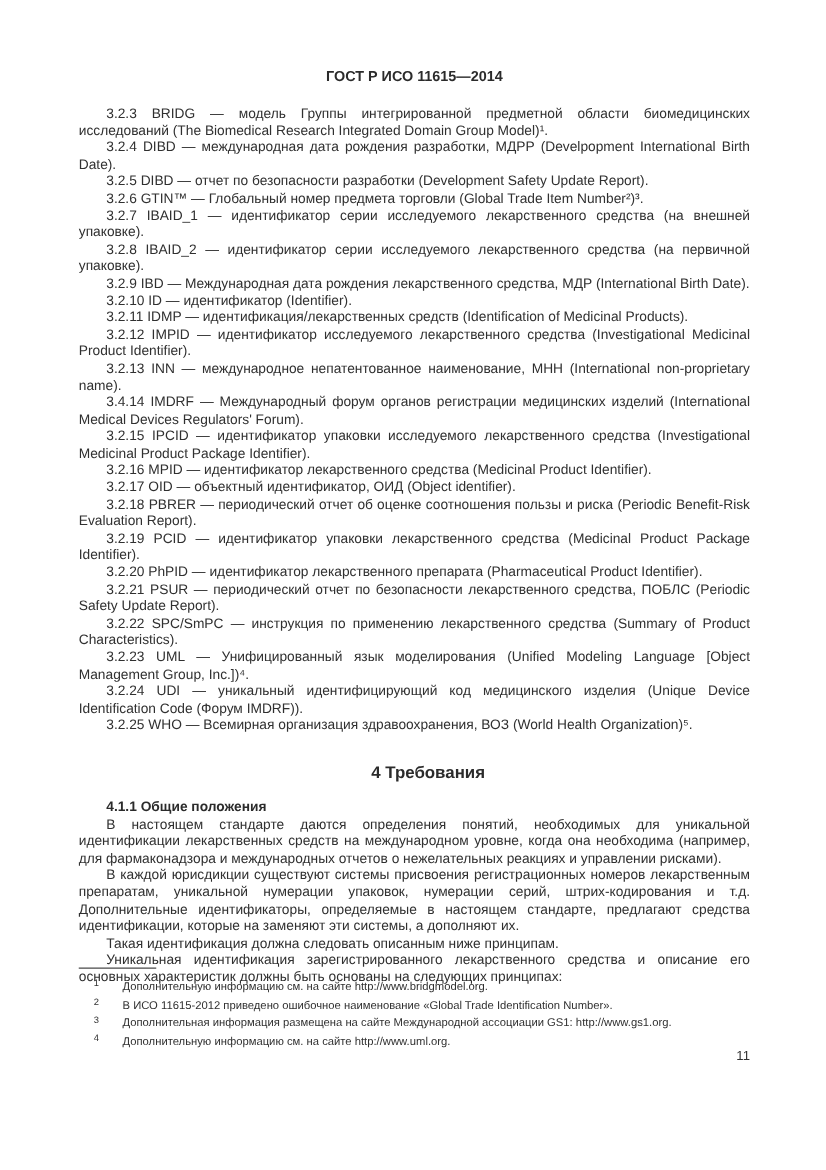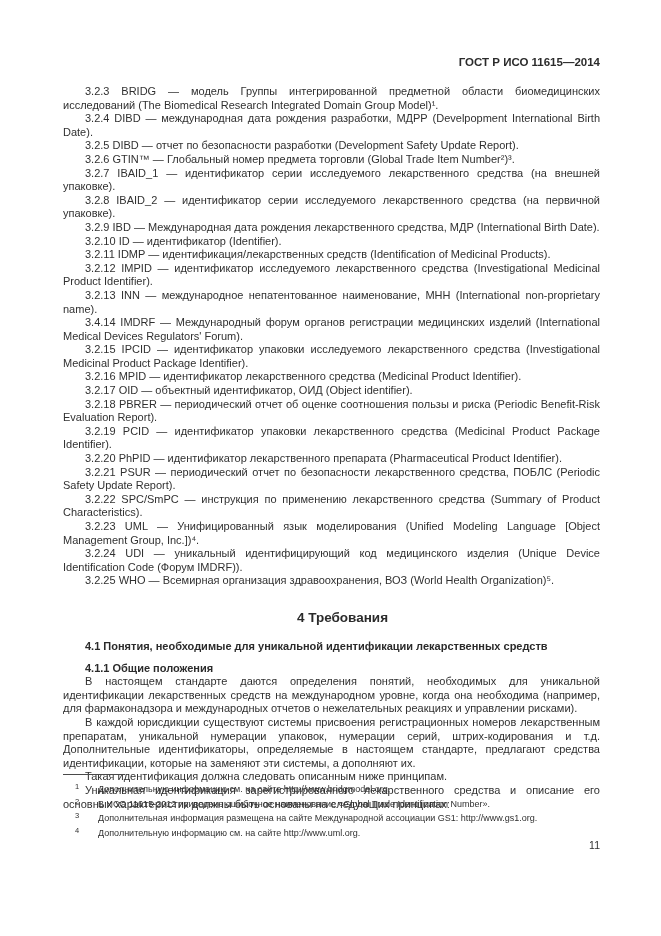--- a/index.html
+++ b/index.html
@@ -10,21 +10,21 @@
     background: #ffffff;
     font-family: "Liberation Sans", sans-serif;
     color: #303030;
     overflow: hidden;
   }
   .running-header {
     position: absolute;
     top: 56px;
     left: 63px;
     width: 537px;
-    text-align: right;
+    text-align: center;
     font-weight: 700;
     font-size: 11.5px;
     color: #2b2b2b;
   }
   .content {
     position: absolute;
     top: 85px;
     left: 63px;
     width: 537px;
   }
@@ -122,21 +122,20 @@
     <p class="def">3.2.18 PBRER — периодический отчет об оценке соотношения пользы и риска (Periodic Benefit-Risk Evaluation Report).</p>
     <p class="def">3.2.19 PCID — идентификатор упаковки лекарственного средства (Medicinal Product Package Identifier).</p>
     <p class="def">3.2.20 PhPID — идентификатор лекарственного препарата (Pharmaceutical Product Identifier).</p>
     <p class="def">3.2.21 PSUR — периодический отчет по безопасности лекарственного средства, ПОБЛС (Periodic Safety Update Report).</p>
     <p class="def">3.2.22 SPC/SmPC — инструкция по применению лекарственного средства (Summary of Product Characteristics).</p>
     <p class="def">3.2.23 UML — Унифицированный язык моделирования (Unified Modeling Language [Object Management Group, Inc.])⁴.</p>
     <p class="def">3.2.24 UDI — уникальный идентифицирующий код медицинского изделия (Unique Device Identification Code (Форум IMDRF)).</p>
     <p class="def">3.2.25 WHO — Всемирная организация здравоохранения, ВОЗ (World Health Organization)⁵.</p>
 
     <h1 class="h-sec">4 Требования</h1>
-    <h2 class="h-sub">4.1 Понятия, необходимые для уникальной идентификации лекарственных средств</h2>
     <h3 class="h-sub3">4.1.1 Общие положения</h3>
     <p class="body-p">В настоящем стандарте даются определения понятий, необходимых для уникальной идентификации лекарственных средств на международном уровне, когда она необходима (например, для фармаконадзора и международных отчетов о нежелательных реакциях и управлении рисками).</p>
     <p class="body-p">В каждой юрисдикции существуют системы присвоения регистрационных номеров лекарственным препаратам, уникальной нумерации упаковок, нумерации серий, штрих-кодирования и т.д. Дополнительные идентификаторы, определяемые в настоящем стандарте, предлагают средства идентификации, которые на заменяют эти системы, а дополняют их.</p>
     <p class="body-p">Такая идентификация должна следовать описанным ниже принципам.</p>
     <p class="body-p">Уникальная идентификация зарегистрированного лекарственного средства и описание его основных характеристик должны быть основаны на следующих принципах:</p>
   </div>
 
   <div class="footnotes">
     <div class="fn-rule"></div>
     <div class="footnote">

